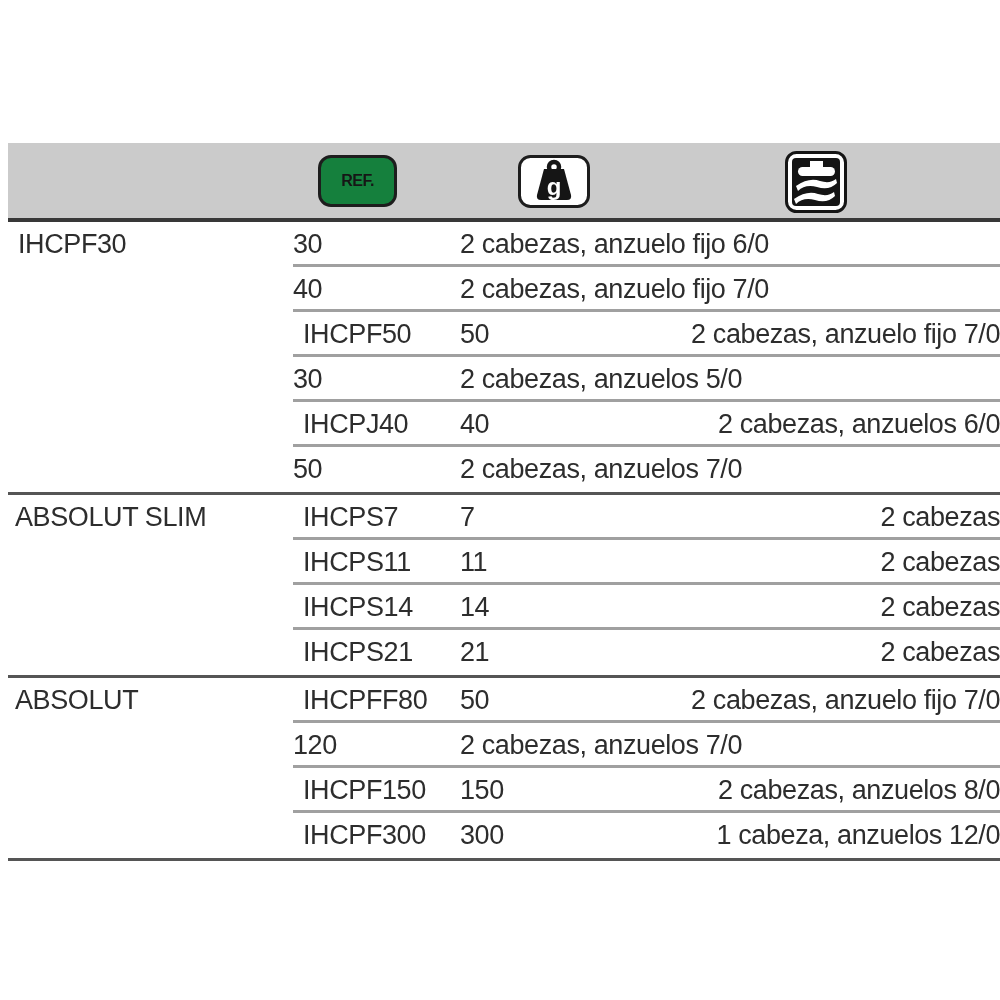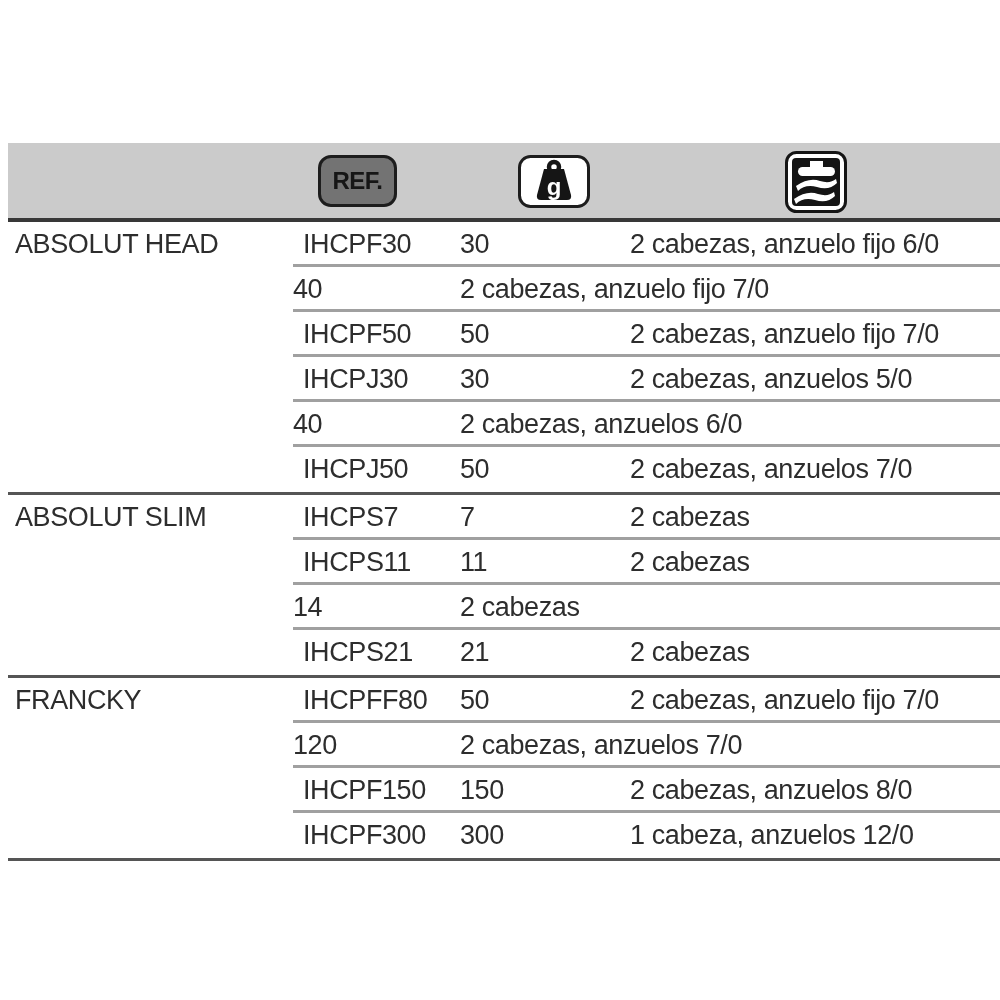--- a/index.html
+++ b/index.html
@@ -15,23 +15,23 @@
   
   .thead {
     position: relative;
     height: 75px;
     background: #cbcbcb;
     border-bottom: 4px solid #383838;
   }
   .ref-badge {
     position: absolute; left: 310px; top: 12px;
     width: 79px; height: 52px; box-sizing: border-box;
-    background: #737373; border: 3px solid #1d1d1d; border-radius: 13px;
+    background: #15803d; border: 3px solid #1d1d1d; border-radius: 13px;
     display: flex; align-items: center; justify-content: center;
-    font-size: 24px; font-weight: bold; color: #161616; letter-spacing: -0.5px;
+    font-size: 16px; font-weight: bold; color: #161616; letter-spacing: -0.5px;
   }
   .weight-icon { position: absolute; left: 510px; top: 12px; width: 72px; height: 53px; }
   .lure-icon   { position: absolute; left: 777px; top: 8px;  width: 62px; height: 62px; }
 
   
   .group { border-bottom: 3px solid #555555; }
   .row {
     position: relative;
     height: 45px;
     display: grid;
@@ -46,21 +46,21 @@
   .cell {
     font-size: 27px;
     color: #2d2d2d;
     letter-spacing: -0.4px;
     white-space: nowrap;
     line-height: 1;
   }
   .cell.name   { padding-left: 7px;  }
   .cell.ref    { padding-left: 10px; }
   .cell.weight { text-align: left; }
-  .cell.desc   { text-align: left; }
+  .cell.desc   { text-align: right; }
 </style>
 </head>
 <body>
 
 <div class="page">
   <div class="spec-table">
 
     <div class="thead">
       <div class="ref-badge">
         <span>REF.</span>
@@ -80,84 +80,83 @@
           <rect x="25" y="10" width="13" height="7" fill="#ffffff"></rect>
           <rect x="13" y="16" width="37" height="9" rx="4.5" fill="#ffffff"></rect>
           <path d="M11,35 Q24,26 35,30 Q45,33 51,28 L52,32 Q44,40 32,36 Q20,33 13,40 Z" fill="#ffffff"></path>
           <path d="M9,48 Q22,39 33,43 Q43,46 49,41 L50,45 Q42,53 30,49 Q18,46 11,53 Z" fill="#ffffff"></path>
         </svg>
       </div>
     </div>
 
     <div class="group">
       <div class="row">
-        <div class="cell name">ABSOLUT HEAD</div>
         <div class="cell ref">IHCPF30</div>
         <div class="cell weight">30</div>
         <div class="cell desc">2 cabezas, anzuelo fijo 6/0</div>
       </div>
       <div class="row">
         <div class="cell name"></div>
         <div class="cell weight">40</div>
         <div class="cell desc">2 cabezas, anzuelo fijo 7/0</div>
       </div>
       <div class="row">
         <div class="cell name"></div>
         <div class="cell ref">IHCPF50</div>
         <div class="cell weight">50</div>
         <div class="cell desc">2 cabezas, anzuelo fijo 7/0</div>
       </div>
       <div class="row">
         <div class="cell name"></div>
-        <div class="cell ref">IHCPJ30</div>
         <div class="cell weight">30</div>
         <div class="cell desc">2 cabezas, anzuelos 5/0</div>
       </div>
       <div class="row">
         <div class="cell name"></div>
+        <div class="cell ref">IHCPJ40</div>
         <div class="cell weight">40</div>
         <div class="cell desc">2 cabezas, anzuelos 6/0</div>
       </div>
       <div class="row">
         <div class="cell name"></div>
-        <div class="cell ref">IHCPJ50</div>
         <div class="cell weight">50</div>
         <div class="cell desc">2 cabezas, anzuelos 7/0</div>
       </div>
     </div>
 
     <div class="group">
       <div class="row">
         <div class="cell name">ABSOLUT SLIM</div>
         <div class="cell ref">IHCPS7</div>
         <div class="cell weight">7</div>
         <div class="cell desc">2 cabezas</div>
       </div>
       <div class="row">
         <div class="cell name"></div>
         <div class="cell ref">IHCPS11</div>
         <div class="cell weight">11</div>
         <div class="cell desc">2 cabezas</div>
       </div>
       <div class="row">
         <div class="cell name"></div>
+        <div class="cell ref">IHCPS14</div>
         <div class="cell weight">14</div>
         <div class="cell desc">2 cabezas</div>
       </div>
       <div class="row">
         <div class="cell name"></div>
         <div class="cell ref">IHCPS21</div>
         <div class="cell weight">21</div>
         <div class="cell desc">2 cabezas</div>
       </div>
     </div>
 
     <div class="group">
       <div class="row">
-        <div class="cell name">FRANCKY</div>
+        <div class="cell name">ABSOLUT</div>
         <div class="cell ref">IHCPFF80</div>
         <div class="cell weight">50</div>
         <div class="cell desc">2 cabezas, anzuelo fijo 7/0</div>
       </div>
       <div class="row">
         <div class="cell name"></div>
         <div class="cell weight">120</div>
         <div class="cell desc">2 cabezas, anzuelos 7/0</div>
       </div>
       <div class="row">

